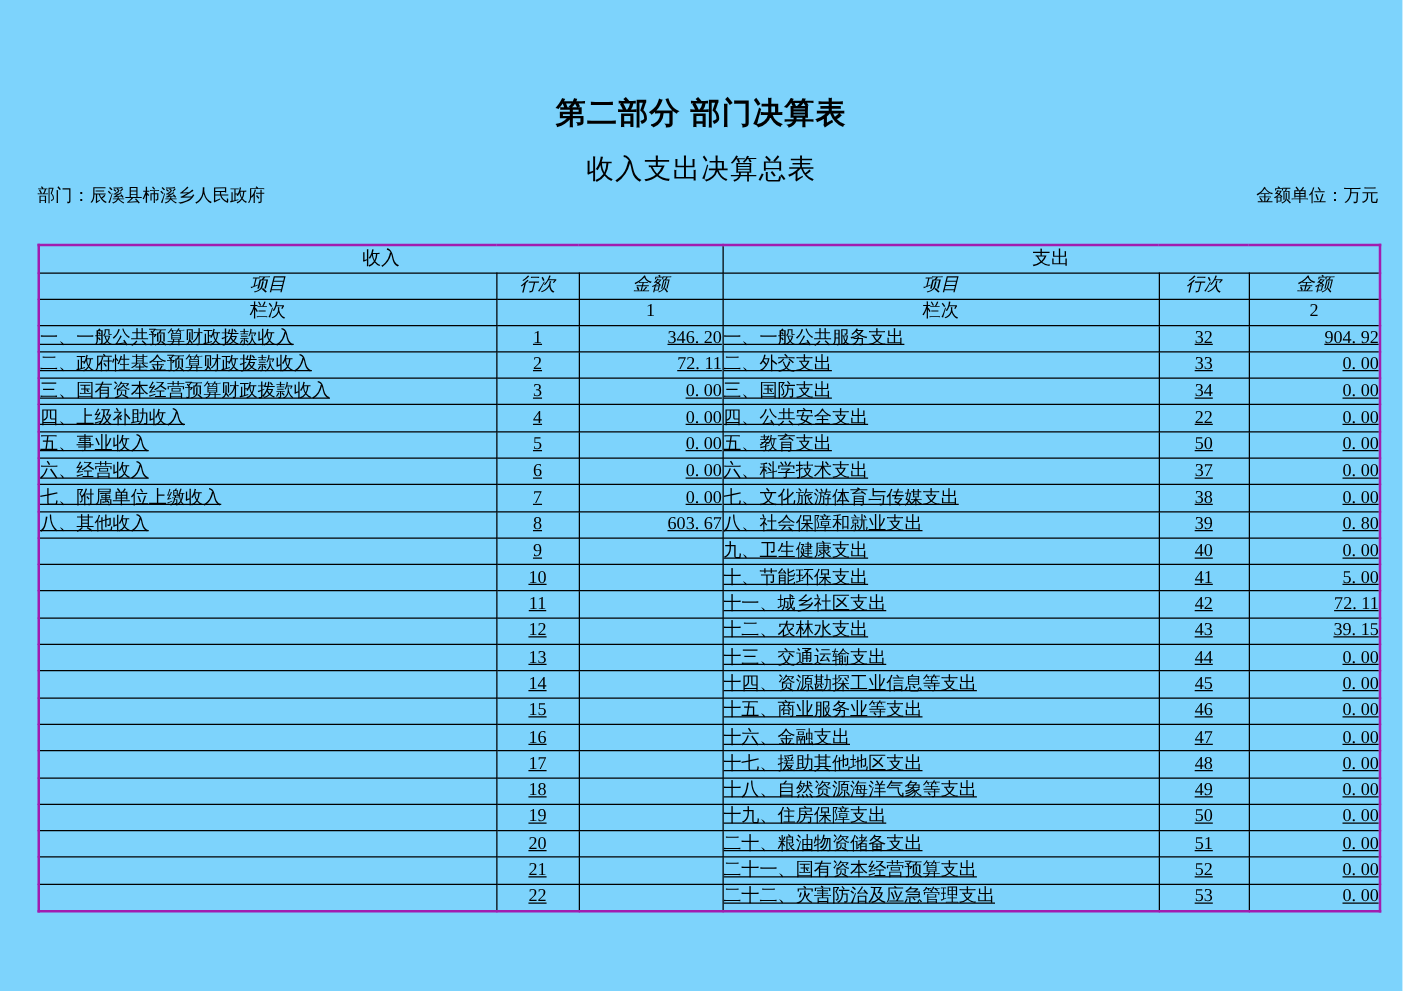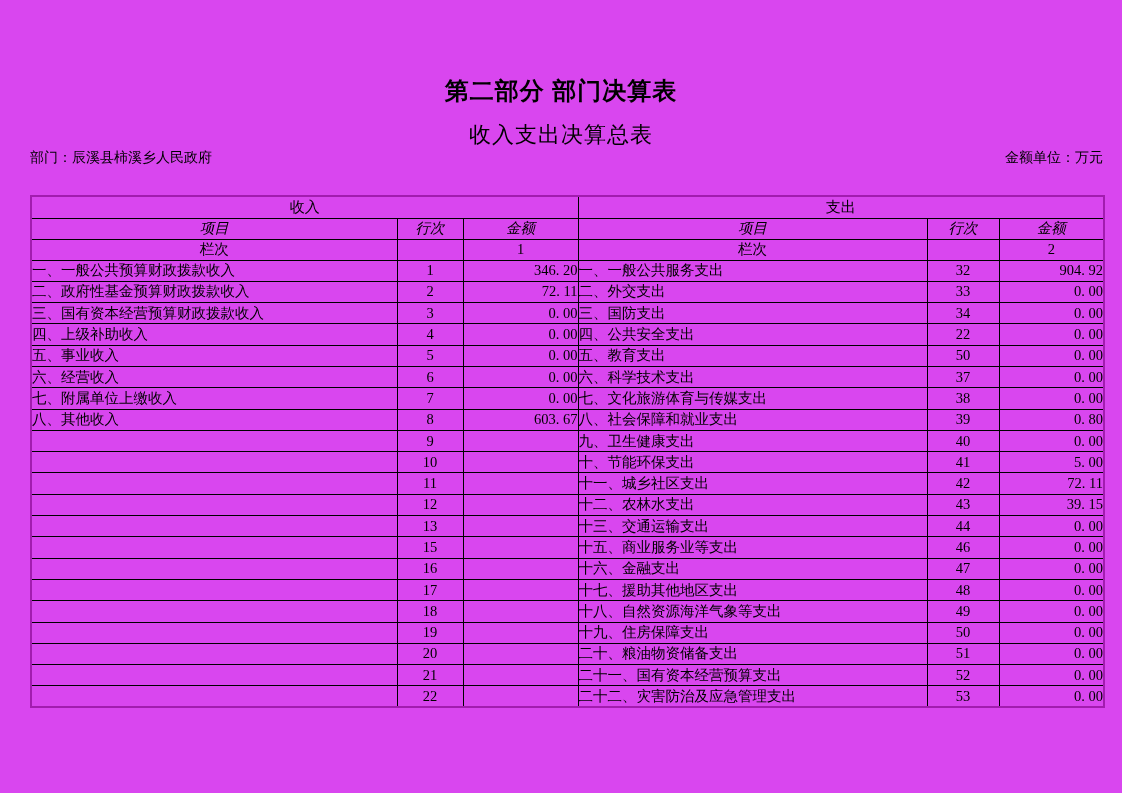--- a/index.html
+++ b/index.html
@@ -6,21 +6,21 @@
     margin: 0;
     padding: 0;
     background: #ffffff;
     color: #000000;
     font-family: "Liberation Serif", "DejaVu Serif", serif;
   }
   .page {
     position: relative;
     width: 1122px;
     height: 793px;
-    background: #d946ef;
+    background: #7dd3fc;
     overflow: hidden;
   }
   .doc-title {
     padding-top: 78px;
     text-align: center;
     font-family: "Liberation Sans", "DejaVu Sans", sans-serif;
     font-weight: bold;
     font-size: 24px;
     line-height: 26px;
     letter-spacing: 1px;
@@ -68,21 +68,21 @@
     overflow: hidden;
     white-space: nowrap;
     vertical-align: middle;
   }
   tr.section-row { height: 22px; }
   tr.section-row th { font-size: 15px; text-align: center; }
   tr.cols-row { height: 21px; }
   tr.cols-row th { text-align: center; font-style: italic; }
   tr.lanci-row { height: 21px; }
   tr.lanci-row td { text-align: center; }
-  tbody.data tr { height: 21.3px; }
+  tbody.data tr { height: 21.3px; text-decoration: underline; }
   td.item { text-align: left; padding-left: 6px; }
   td.line { text-align: center; }
   td.amount { text-align: right; padding-right: 10px; }
 </style>
 </head>
 <body>
 
 <div class="page">
 
   <div class="doc-title">第二部分 部门决算表</div>
@@ -226,20 +226,28 @@
         <tr>
       <td class="item"></td>
       <td class="line">13</td>
       <td class="amount"></td>
       <td class="item">十三、交通运输支出</td>
       <td class="line">44</td>
       <td class="amount">0. 00</td>
     </tr>
         <tr>
       <td class="item"></td>
+      <td class="line">14</td>
+      <td class="amount"></td>
+      <td class="item">十四、资源勘探工业信息等支出</td>
+      <td class="line">45</td>
+      <td class="amount">0. 00</td>
+    </tr>
+        <tr>
+      <td class="item"></td>
       <td class="line">15</td>
       <td class="amount"></td>
       <td class="item">十五、商业服务业等支出</td>
       <td class="line">46</td>
       <td class="amount">0. 00</td>
     </tr>
         <tr>
       <td class="item"></td>
       <td class="line">16</td>
       <td class="amount"></td>

